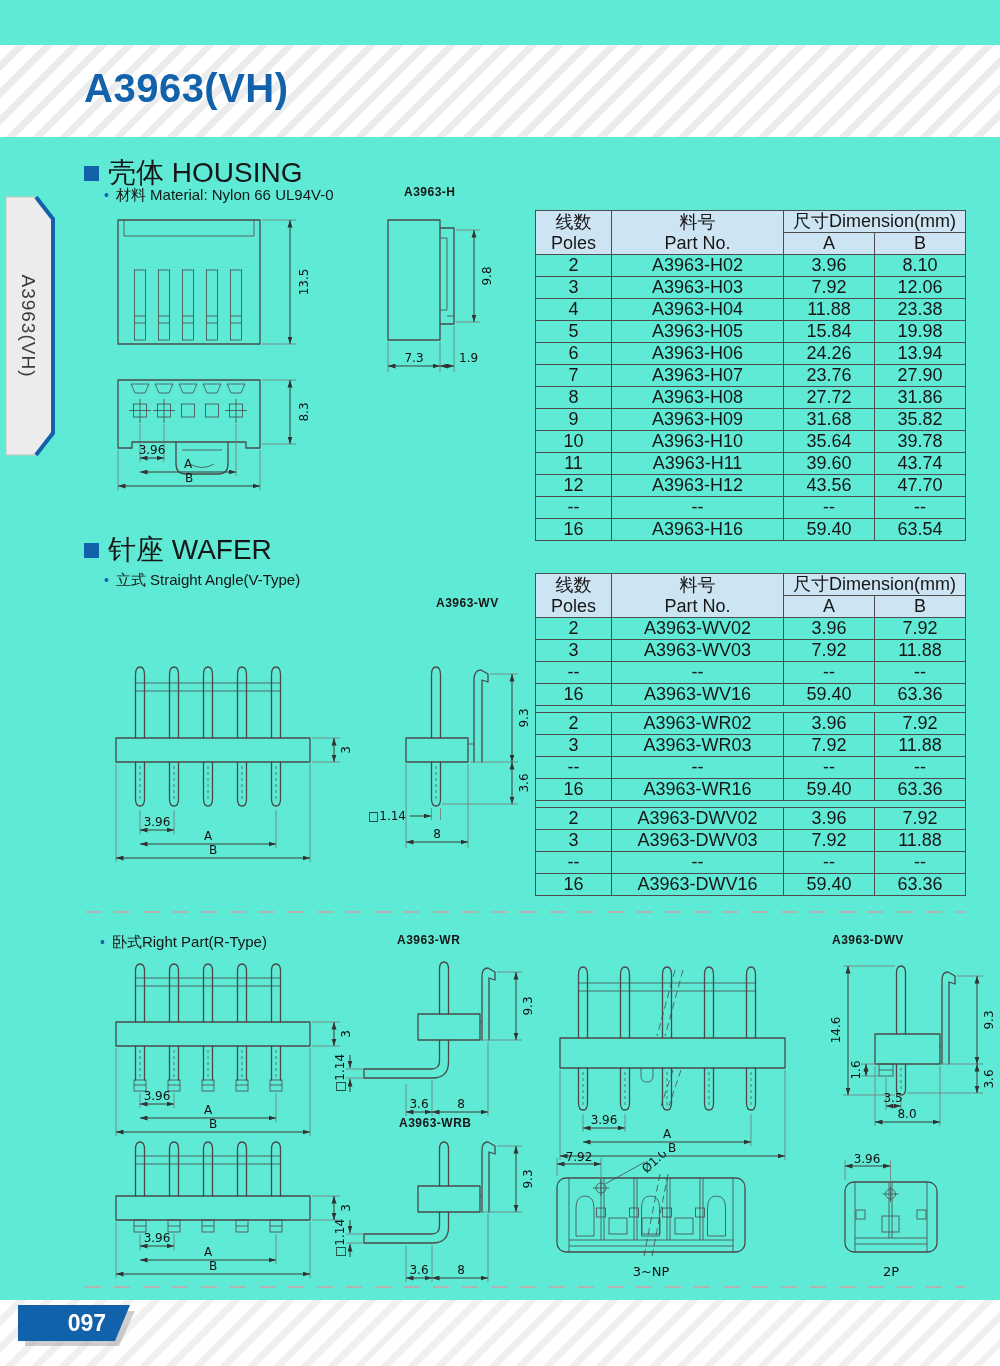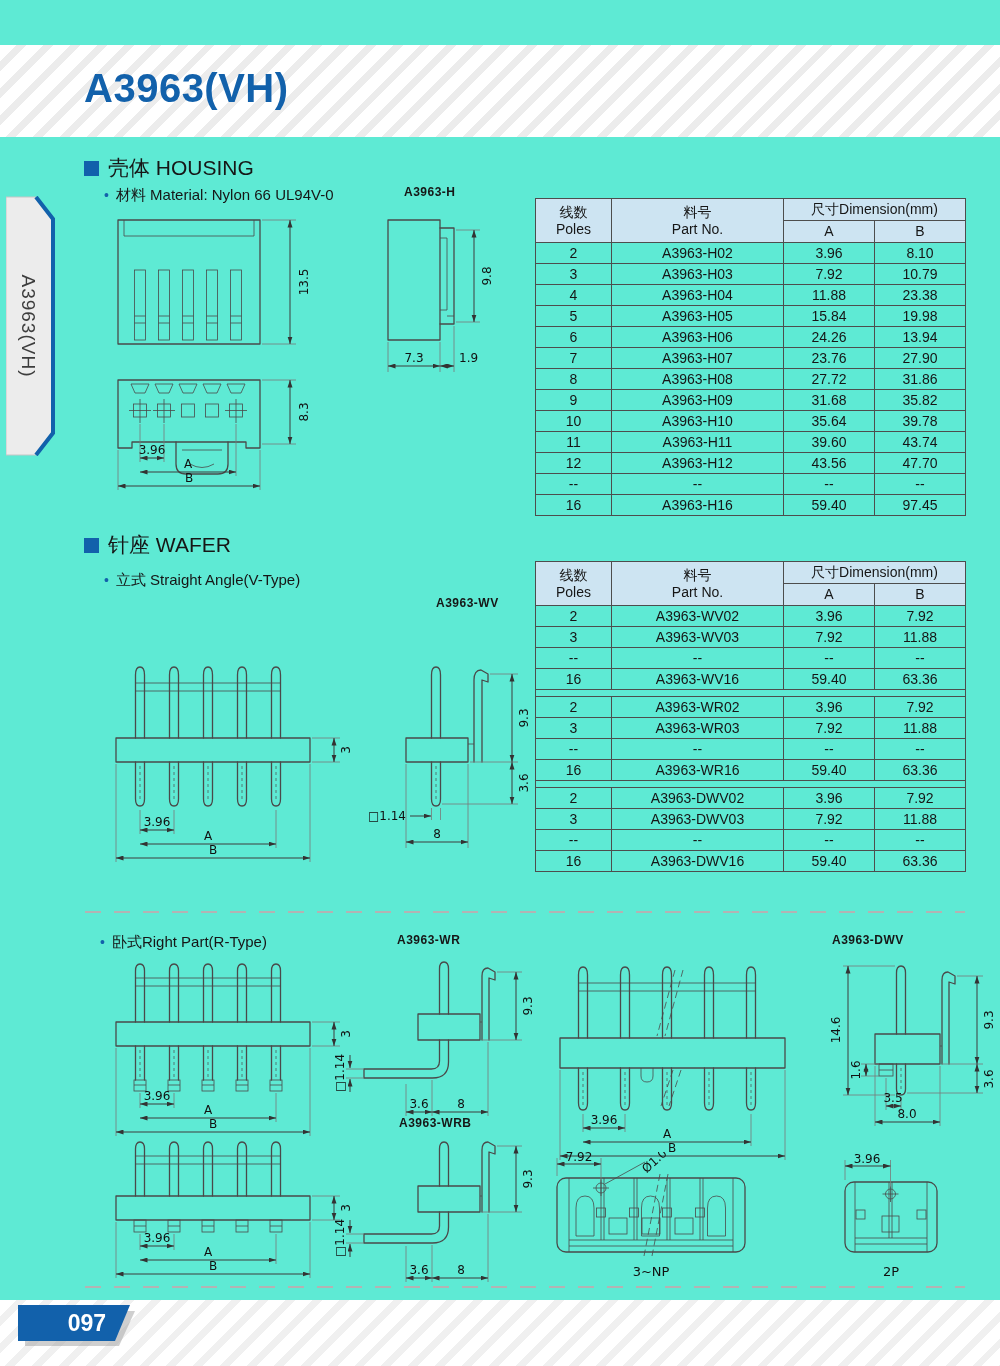--- a/index.html
+++ b/index.html
@@ -5,26 +5,26 @@
   html,body{margin:0;padding:0;background:#fff;}
   .page{position:relative;width:1000px;height:1366px;background:#5eead4;overflow:hidden;
         font-family:"Liberation Sans",sans-serif;color:#1a1a1a;}
   .abs{position:absolute;}
   .hatch{position:absolute;left:0;width:100%;
          background:repeating-linear-gradient(135deg,#ffffff 0 12px,#ececec 12px 19px);}
   .hatch.top{top:45px;height:92px;}
   .hatch.bottom{top:1300px;height:66px;background:repeating-linear-gradient(135deg,#ffffff 0 12px,#f0f0f0 12px 19px);}
   .title{left:84px;top:66px;font-size:40px;font-weight:bold;color:#1261ab;letter-spacing:.5px;}
   .subtitle{left:468px;top:84px;font-size:21px;font-weight:bold;color:#161616;}
-  .section{display:flex;align-items:center;gap:9px;font-size:21px;color:#161616;}
+  .section{display:flex;align-items:center;gap:9px;font-size:28px;color:#161616;}
   .section .sq{width:15px;height:15px;background:#1261ab;flex:0 0 auto;}
   .bullet{font-size:15px;color:#161616;text-align:center;}
   .bullet .dot{color:#1261ab;margin-right:7px;font-size:14px;}
   .dlabel{font-size:12px;font-weight:bold;color:#161616;letter-spacing:.5px;}
-  .dtable{border-collapse:collapse;table-layout:fixed;width:430px;font-size:14px;color:#161616;}
+  .dtable{border-collapse:collapse;table-layout:fixed;width:430px;font-size:18px;color:#161616;margin-top:12px;}
   .dtable th,.dtable td{border:1px solid #4d4d4d;text-align:center;padding:0;}
   .dtable thead th{background:#cde4f2;font-weight:normal;line-height:1.15;height:21px;}
   .dtable td{height:20px;}
   .group-sep td{height:6px;border-top:1px solid #4d4d4d;border-bottom:1px solid #4d4d4d;}
   .dash{height:2px;background:repeating-linear-gradient(90deg,#b3b3b3 0 16px,transparent 16px 29px);}
   
   .ol{fill:none;stroke:#4a4a4a;stroke-width:1.3;stroke-linejoin:round;stroke-linecap:round;}
   .tn{fill:none;stroke:#4a4a4a;stroke-width:.8;}
   .cl{fill:none;stroke:#4a4a4a;stroke-width:.7;stroke-dasharray:3 3;}
   .ext{fill:none;stroke:#7a7a7a;stroke-width:.8;}
@@ -174,21 +174,21 @@
         <tr>
           <td>2</td>
           <td>A3963-H02</td>
           <td>3.96</td>
           <td>8.10</td>
         </tr>
         <tr>
           <td>3</td>
           <td>A3963-H03</td>
           <td>7.92</td>
-          <td>10.79</td>
+          <td>12.06</td>
         </tr>
         <tr>
           <td>4</td>
           <td>A3963-H04</td>
           <td>11.88</td>
           <td>23.38</td>
         </tr>
         <tr>
           <td>5</td>
           <td>A3963-H05</td>
@@ -240,21 +240,21 @@
         <tr>
           <td>--</td>
           <td>--</td>
           <td>--</td>
           <td>--</td>
         </tr>
         <tr>
           <td>16</td>
           <td>A3963-H16</td>
           <td>59.40</td>
-          <td>97.45</td>
+          <td>63.54</td>
         </tr>
       </tbody>
   </table>
 
   <div class="abs section" style="left:84px;top:531px">
     <span class="sq"></span>
     <span>针座 WAFER</span>
   </div>
   <div class="abs bullet" style="left:104px;top:571px">
     <span class="dot">•</span><span>立式 Straight Angle(V-Type)</span>

